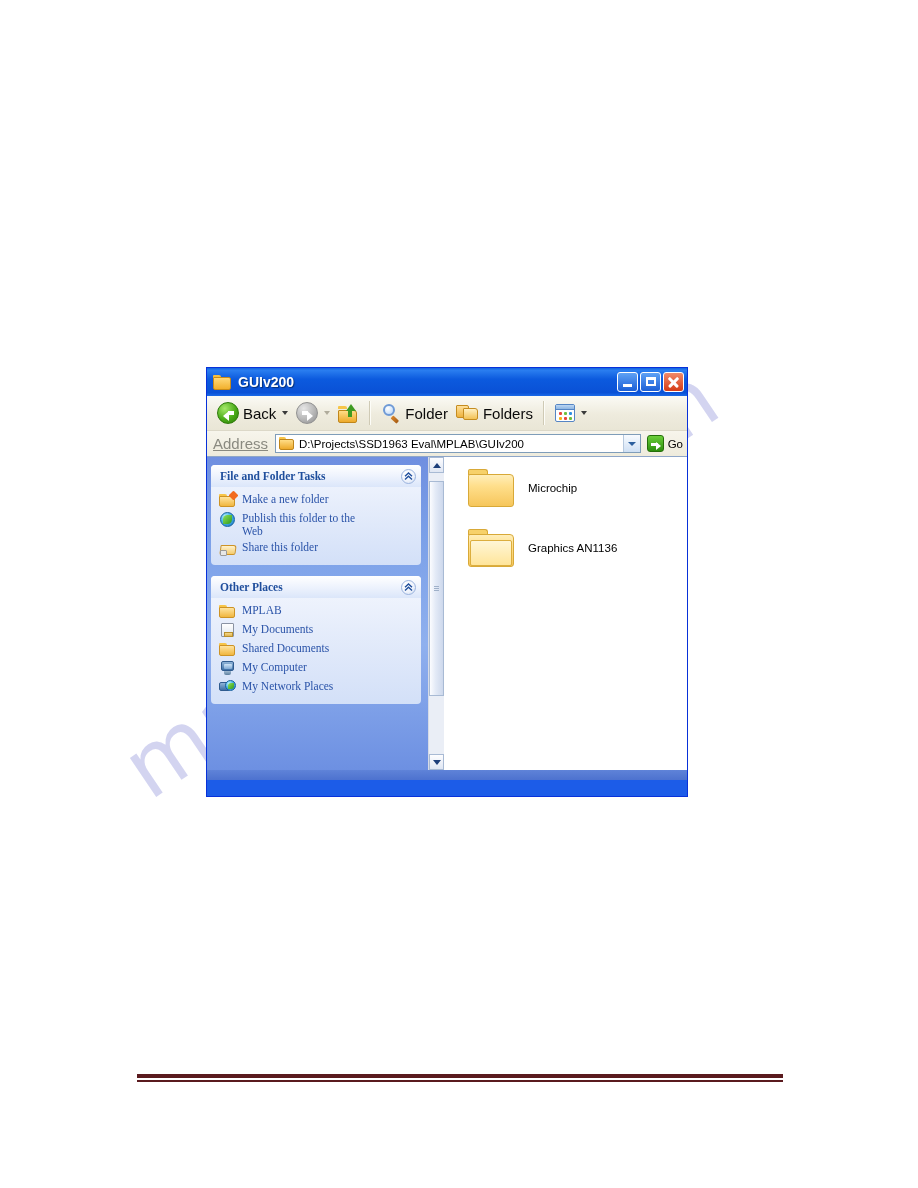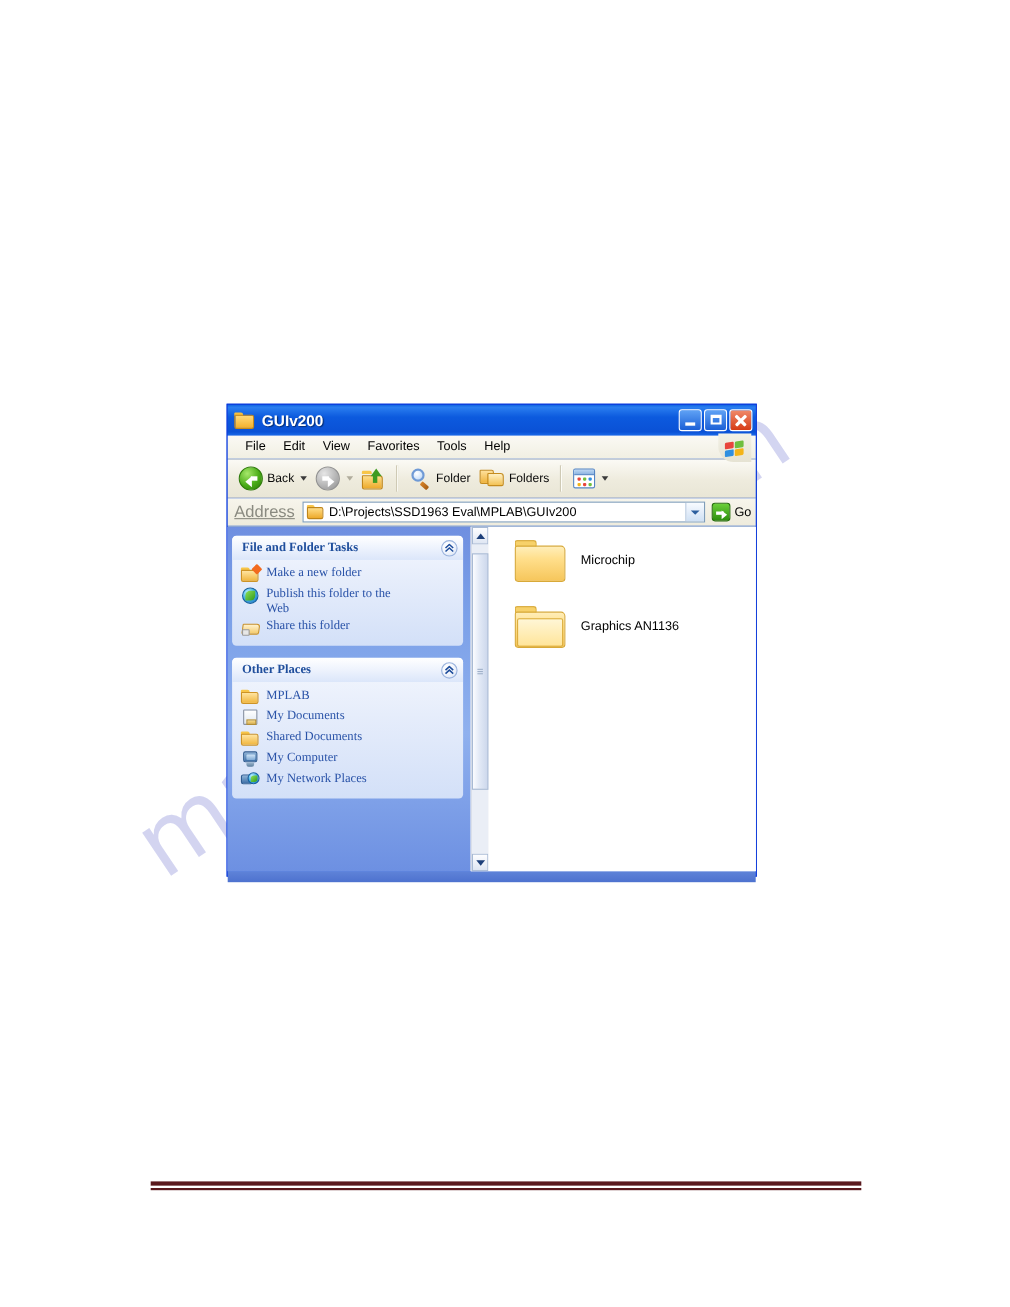--- a/index.html
+++ b/index.html
@@ -172,21 +172,21 @@
   }
   .tb-sep {
     width: 1px; height: 24px; margin: 0 6px;
     background: #cfcab5;
     border-right: 1px solid #fdfdf8;
   }
   .tb-btn {
     display:flex; align-items:center; gap:4px;
     padding: 3px 4px; cursor: default; white-space: nowrap;
   }
-  .tb-label { font-size: 11px; color:#0a0a0a; }
+  .tb-label { font-size: 15px; color:#0a0a0a; }
   .tb-caret {
     width:0;height:0;border-left:3.5px solid transparent;
     border-right:3.5px solid transparent;border-top:4px solid #3a3a3a;
     margin-left:2px;
   }
   .tb-caret.dim { border-top-color:#b0ac9c; }
 
   .circle-icon {
     width: 22px; height: 22px; border-radius: 50%;
     position: relative; flex:0 0 auto;
@@ -579,36 +579,20 @@
     <div class="win-buttons">
       <div class="win-btn min"></div>
       <div class="win-btn max"></div>
       <div class="win-btn close">
         <span class="x1"></span>
           <span class="x2"></span>
       </div>
     </div>
   </div>
 
-  <div class="menu-bar">
-    <div class="menu-item">File</div>
-    <div class="menu-item">Edit</div>
-    <div class="menu-item">View</div>
-    <div class="menu-item">Favorites</div>
-    <div class="menu-item">Tools</div>
-    <div class="menu-item">Help</div>
-    <div class="menu-flag">
-      <div class="flag-glyph">
-        <i class="q1"></i>
-          <i class="q2"></i>
-          <i class="q3"></i>
-          <i class="q4"></i>
-      </div>
-    </div>
-  </div>
 
   <div class="toolbar">
     <div class="tb-btn">
       <span class="circle-icon green">
           <i class="arrow-w"></i>
         </span>
       <span class="tb-label">Back</span>
       <span class="tb-caret"></span>
     </div>
     <div class="tb-btn">

